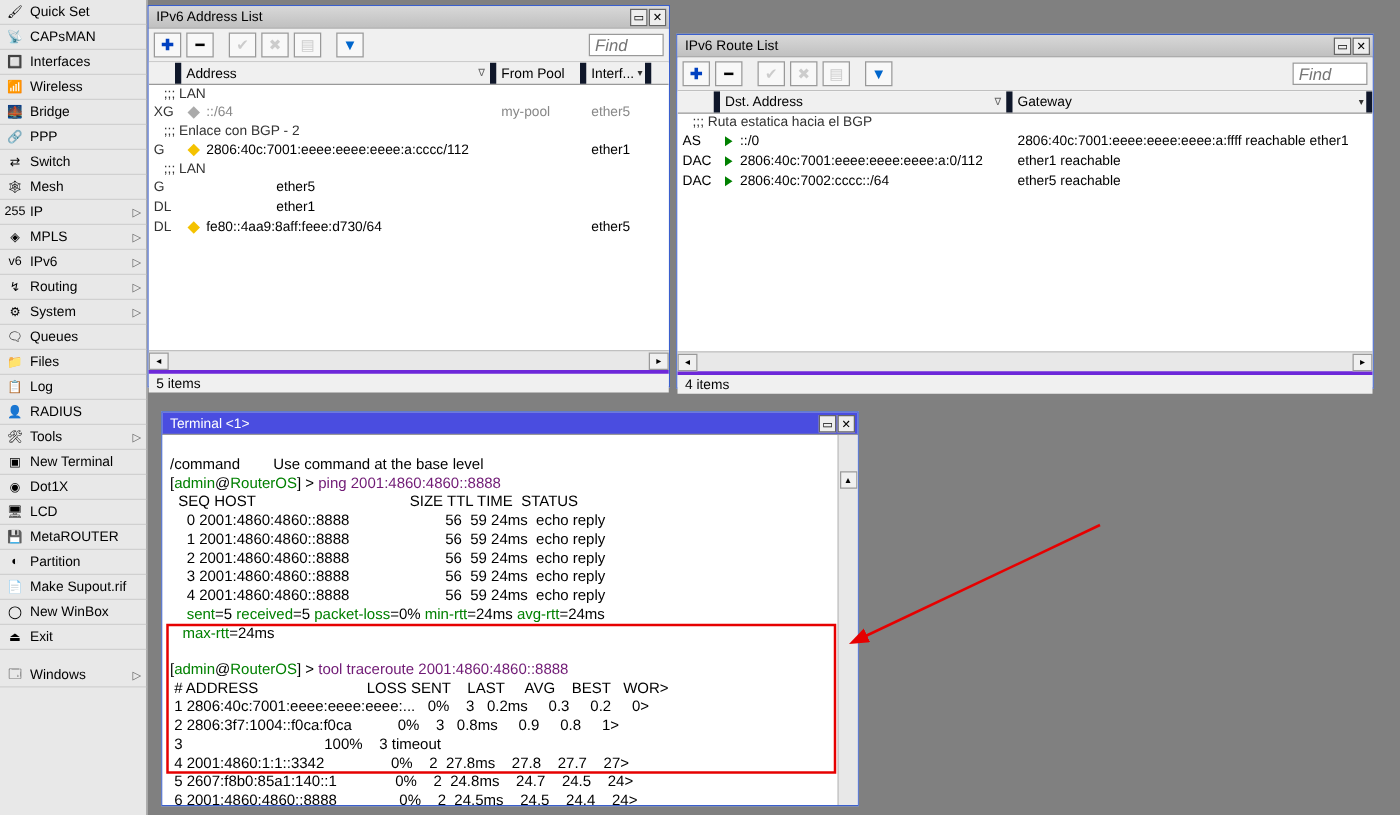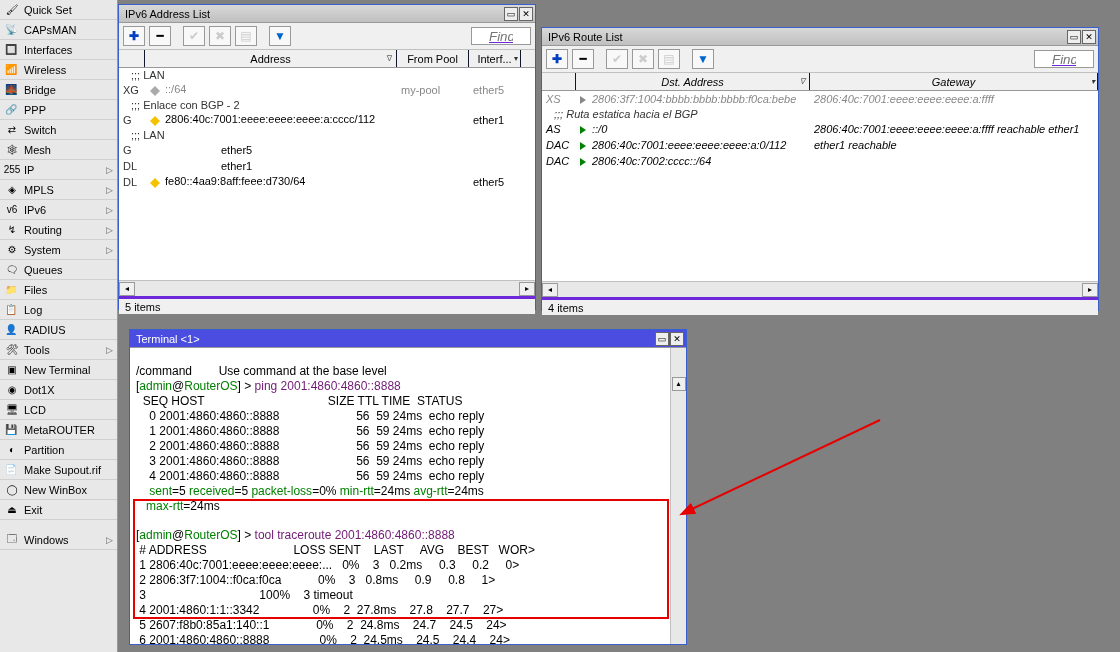--- a/index.html
+++ b/index.html
@@ -17,26 +17,26 @@
 .win-title { background: linear-gradient(#d8d8d8, #c0c0c0); height: 18px; display: flex; align-items: center; padding: 0 2px 0 6px; font-size: 11px; border-bottom: 1px solid #999; }
 .win-title .wtxt { flex: 1; }
 .win-btns { display: flex; gap: 1px; }
 .win-btn { width: 14px; height: 14px; border: 1px solid #666; background: #eee; display: flex; align-items: center; justify-content: center; font-size: 9px; cursor: pointer; }
 
 
 .toolbar { display: flex; align-items: center; gap: 4px; padding: 3px 4px; background: #f0f0f0; border-bottom: 1px solid #c0c0c0; }
 .tbtn { width: 22px; height: 20px; border: 1px solid #999; background: #f8f8f8; display: flex; align-items: center; justify-content: center; cursor: pointer; font-size: 12px; }
 .tbtn.add { color: #0040c0; font-weight: bold; }
 .tsep { width: 4px; }
-.find { margin-left: auto; width: 60px; height: 18px; border: 1px solid #999; padding: 0 17px; color: #6d28d9; font-style: italic; text-decoration: underline; }
+.find { margin-left: auto; width: 60px; height: 18px; border: 1px solid #999; padding: 0 4px; color: #6d28d9; font-style: italic; }
 
 
 .tbl { width: 100%; overflow: auto; background: #fff; }
 .tbl-head { display: flex; background: #f0f0f0; border-bottom: 1px solid #999; height: 18px; align-items: center; }
-.tbl-head .col { padding: 0 4px; border-right: 1px solid #0f172a; height: 100%; display: flex; align-items: center; position: relative; justify-content: center; }
+.tbl-head .col { padding: 0 4px; border-right: 5px solid #0f172a; height: 100%; display: flex; align-items: center; position: relative; }
 .tbl-head .col .sort { position: absolute; right: 4px; font-size: 8px; color: #666; }
 .tbl-head .col .dd { position: absolute; right: 2px; font-size: 8px; color: #333; }
 .tbl-row { display: flex; height: 16px; align-items: center; }
 .tbl-row .cell { padding: 0 4px; white-space: nowrap; overflow: hidden; }
 .tbl-comment { padding: 0 12px; color: #333; height: 14px; display: flex; align-items: center; }
 .flag { width: 26px; padding: 0 4px; color: #333; }
 .addr-icon { display: inline-block; width: 12px; height: 12px; margin-right: 4px; vertical-align: middle; }
 .rt-icon { display: inline-block; width: 0; height: 0; border-top: 4px solid transparent; border-bottom: 4px solid transparent; border-left: 6px solid #008000; margin-right: 6px; vertical-align: middle; }
 .rt-icon.gray { border-left-color: #888; }
 .status { padding: 2px 6px; border-top: 3px solid #6d28d9; background: #f0f0f0; height: 18px; display:flex; align-items:center; }
@@ -276,52 +276,48 @@
     <div class="tbtn add">✚</div>
     <div class="tbtn">━</div>
     <div class="tsep"></div>
     <div class="tbtn" style="color:#ccc">✔</div>
     <div class="tbtn" style="color:#ccc">✖</div>
     <div class="tbtn" style="color:#ccc">▤</div>
     <div class="tsep"></div>
     <div class="tbtn" style="color:#06c">▼</div>
     <input class="find" placeholder="Find" style="">
   </div>
-  <div class="tbl" style="height:208px;font-style:italic;">
+  <div class="tbl" style="height:208px;">
     <div class="tbl-head">
       <div class="col" style="width:34px;"></div>
       <div class="col" style="width:234px;">
           <span>Dst. Address</span>
           <span class="sort">∇</span>
         </div>
       <div class="col" style="flex:1;">
           <span>Gateway</span>
           <span class="dd">▾</span>
         </div>
     </div>
     <div id="route-rows">
-        <div class="tbl-row" style="color: rgb(136, 136, 136);">
-          <div class="cell" style="width:34px">XS</div>
-          <div class="cell" style="width:234px"><span class="rt-icon gray"></span>2806:3f7:1004:bbbb:bbbb:bbbb:f0ca:bebe</div>
-          <div class="cell" style="flex:1">2806:40c:7001:eeee:eeee:eeee:a:ffff</div>
-        </div>
         <div class="tbl-comment">;;; Ruta estatica hacia el BGP</div>
         <div class="tbl-row">
           <div class="cell" style="width:34px">AS</div>
           <div class="cell" style="width:234px"><span class="rt-icon "></span>::/0</div>
           <div class="cell" style="flex:1">2806:40c:7001:eeee:eeee:eeee:a:ffff reachable ether1</div>
         </div>
         <div class="tbl-row">
           <div class="cell" style="width:34px">DAC</div>
           <div class="cell" style="width:234px"><span class="rt-icon "></span>2806:40c:7001:eeee:eeee:eeee:a:0/112</div>
           <div class="cell" style="flex:1">ether1 reachable</div>
         </div>
         <div class="tbl-row">
           <div class="cell" style="width:34px">DAC</div>
           <div class="cell" style="width:234px"><span class="rt-icon "></span>2806:40c:7002:cccc::/64</div>
+          <div class="cell" style="flex:1">ether5 reachable</div>
         </div>
       </div>
   </div>
   <div class="scrollh">
     <div class="arrow">◂</div>
     <div class="track"></div>
     <div class="arrow">▸</div>
   </div>
   <div class="status">4 items</div>
 </div>

